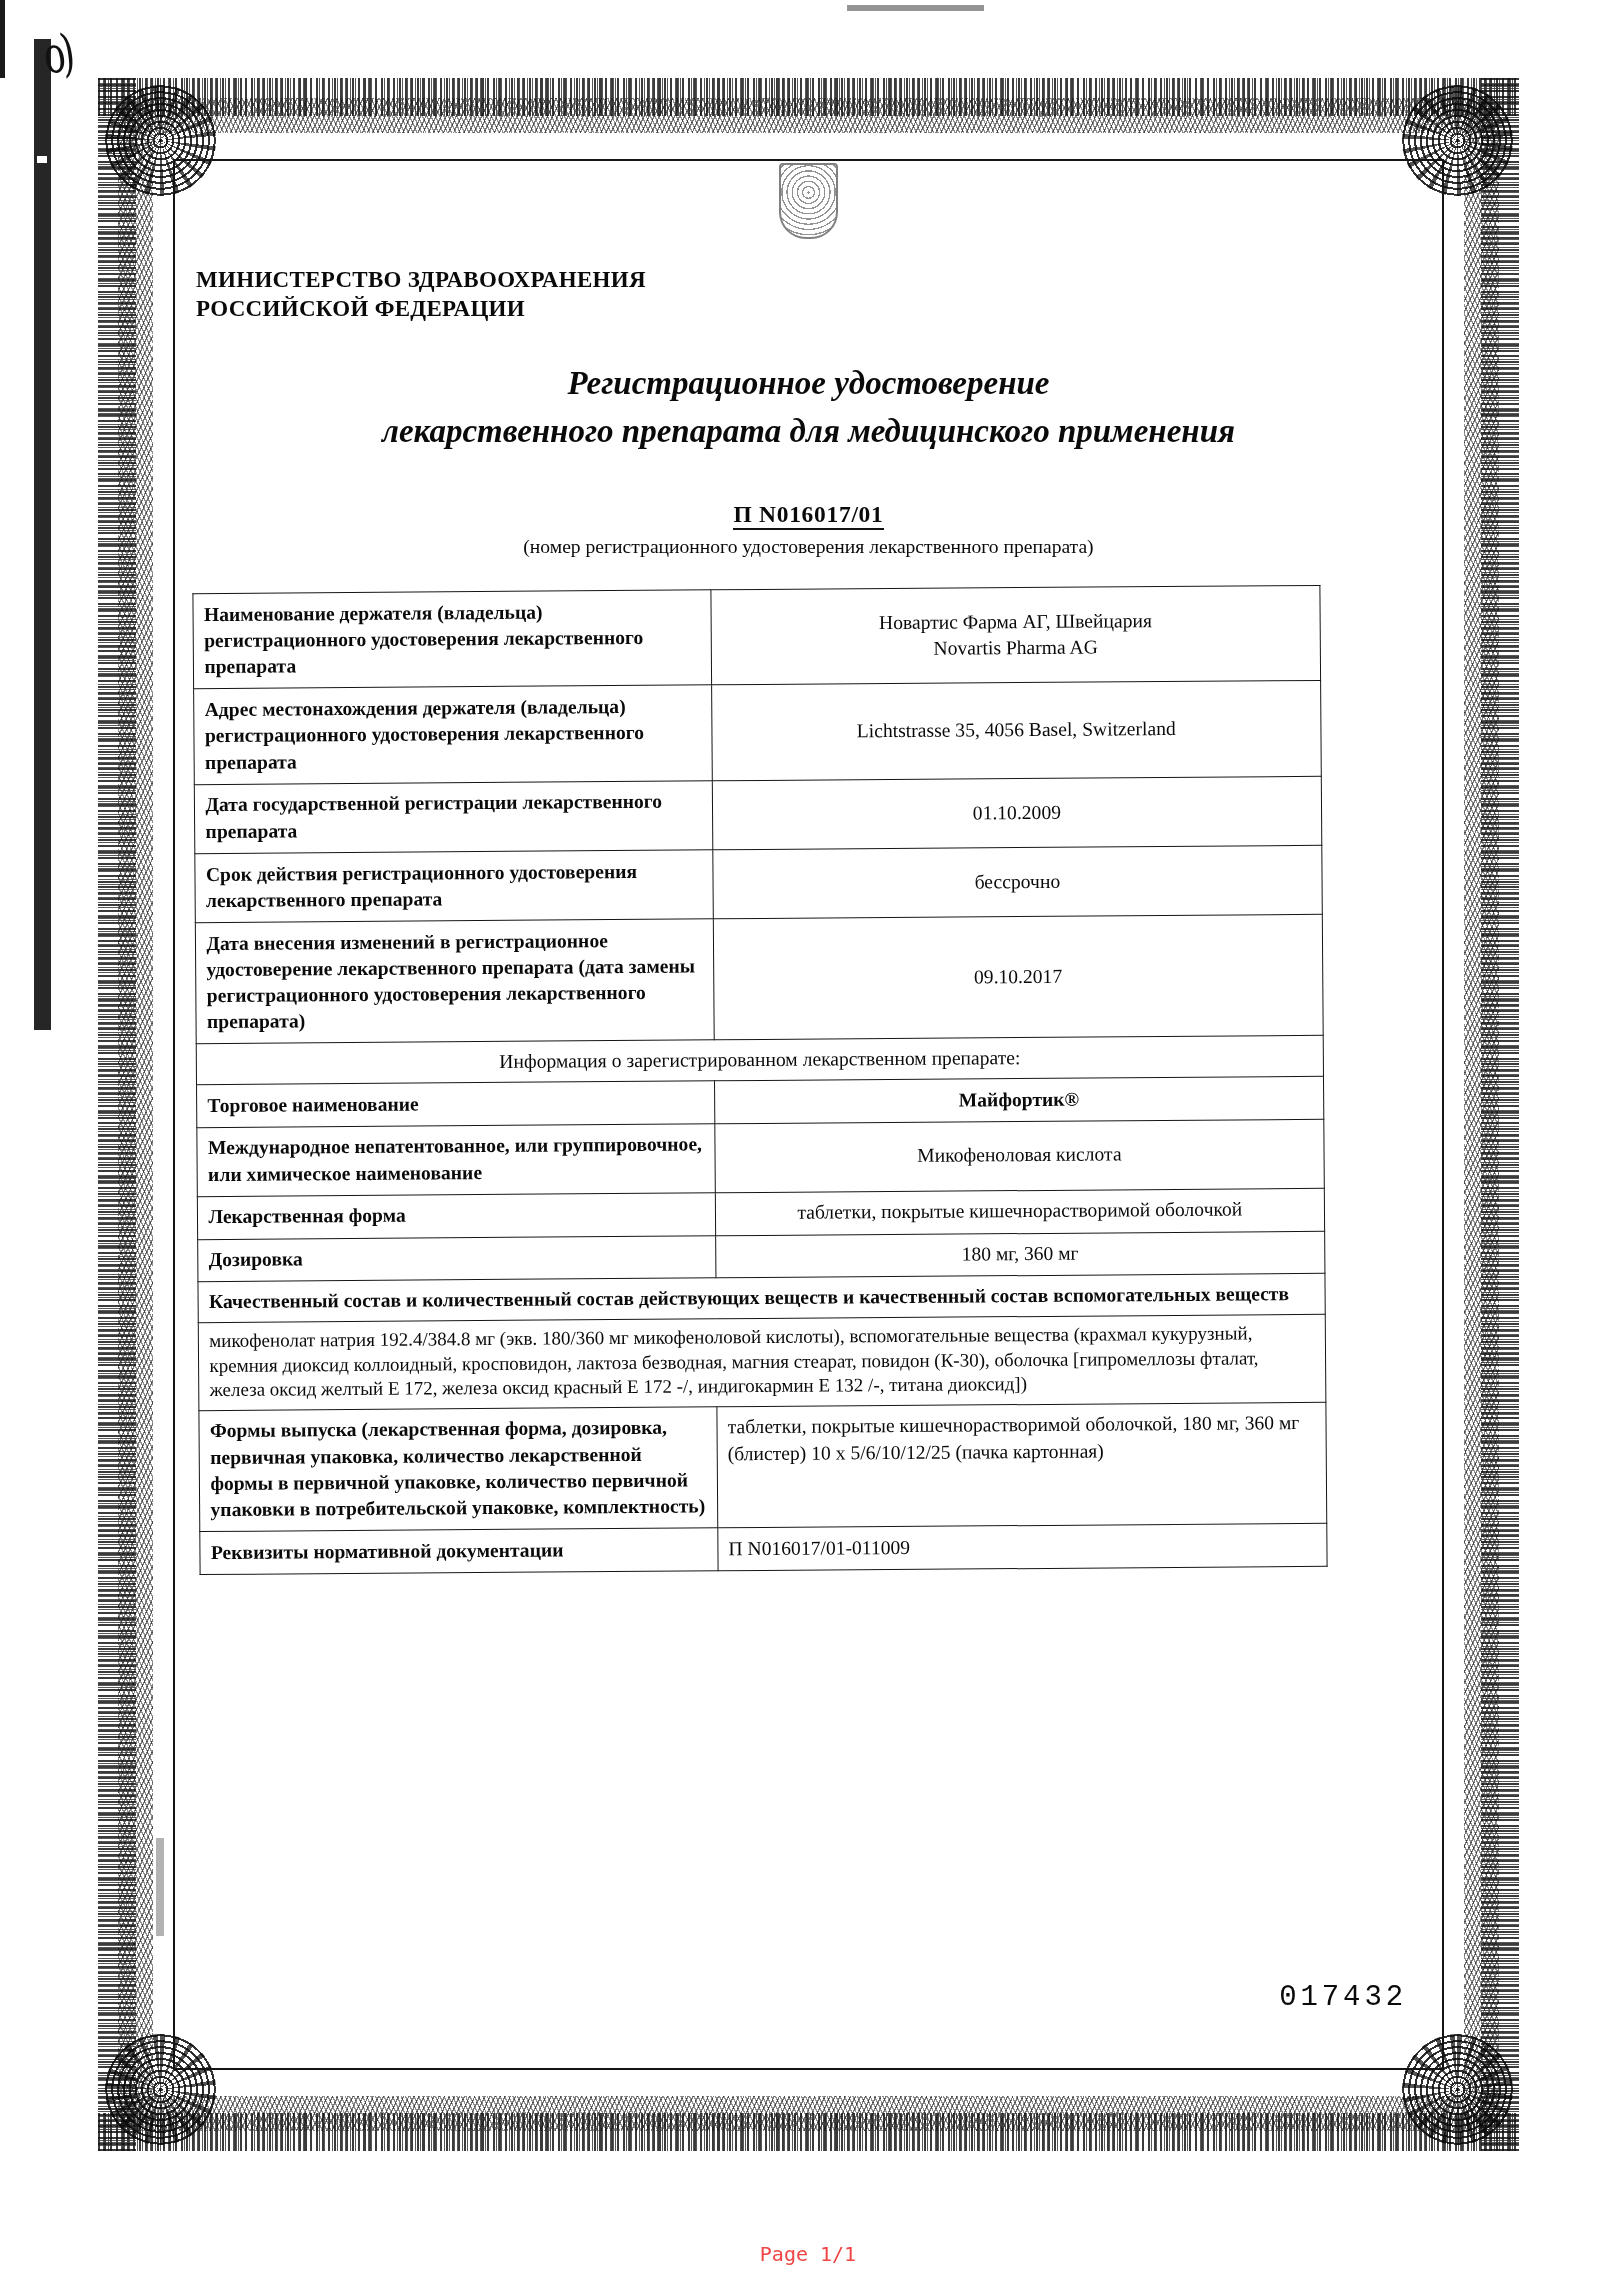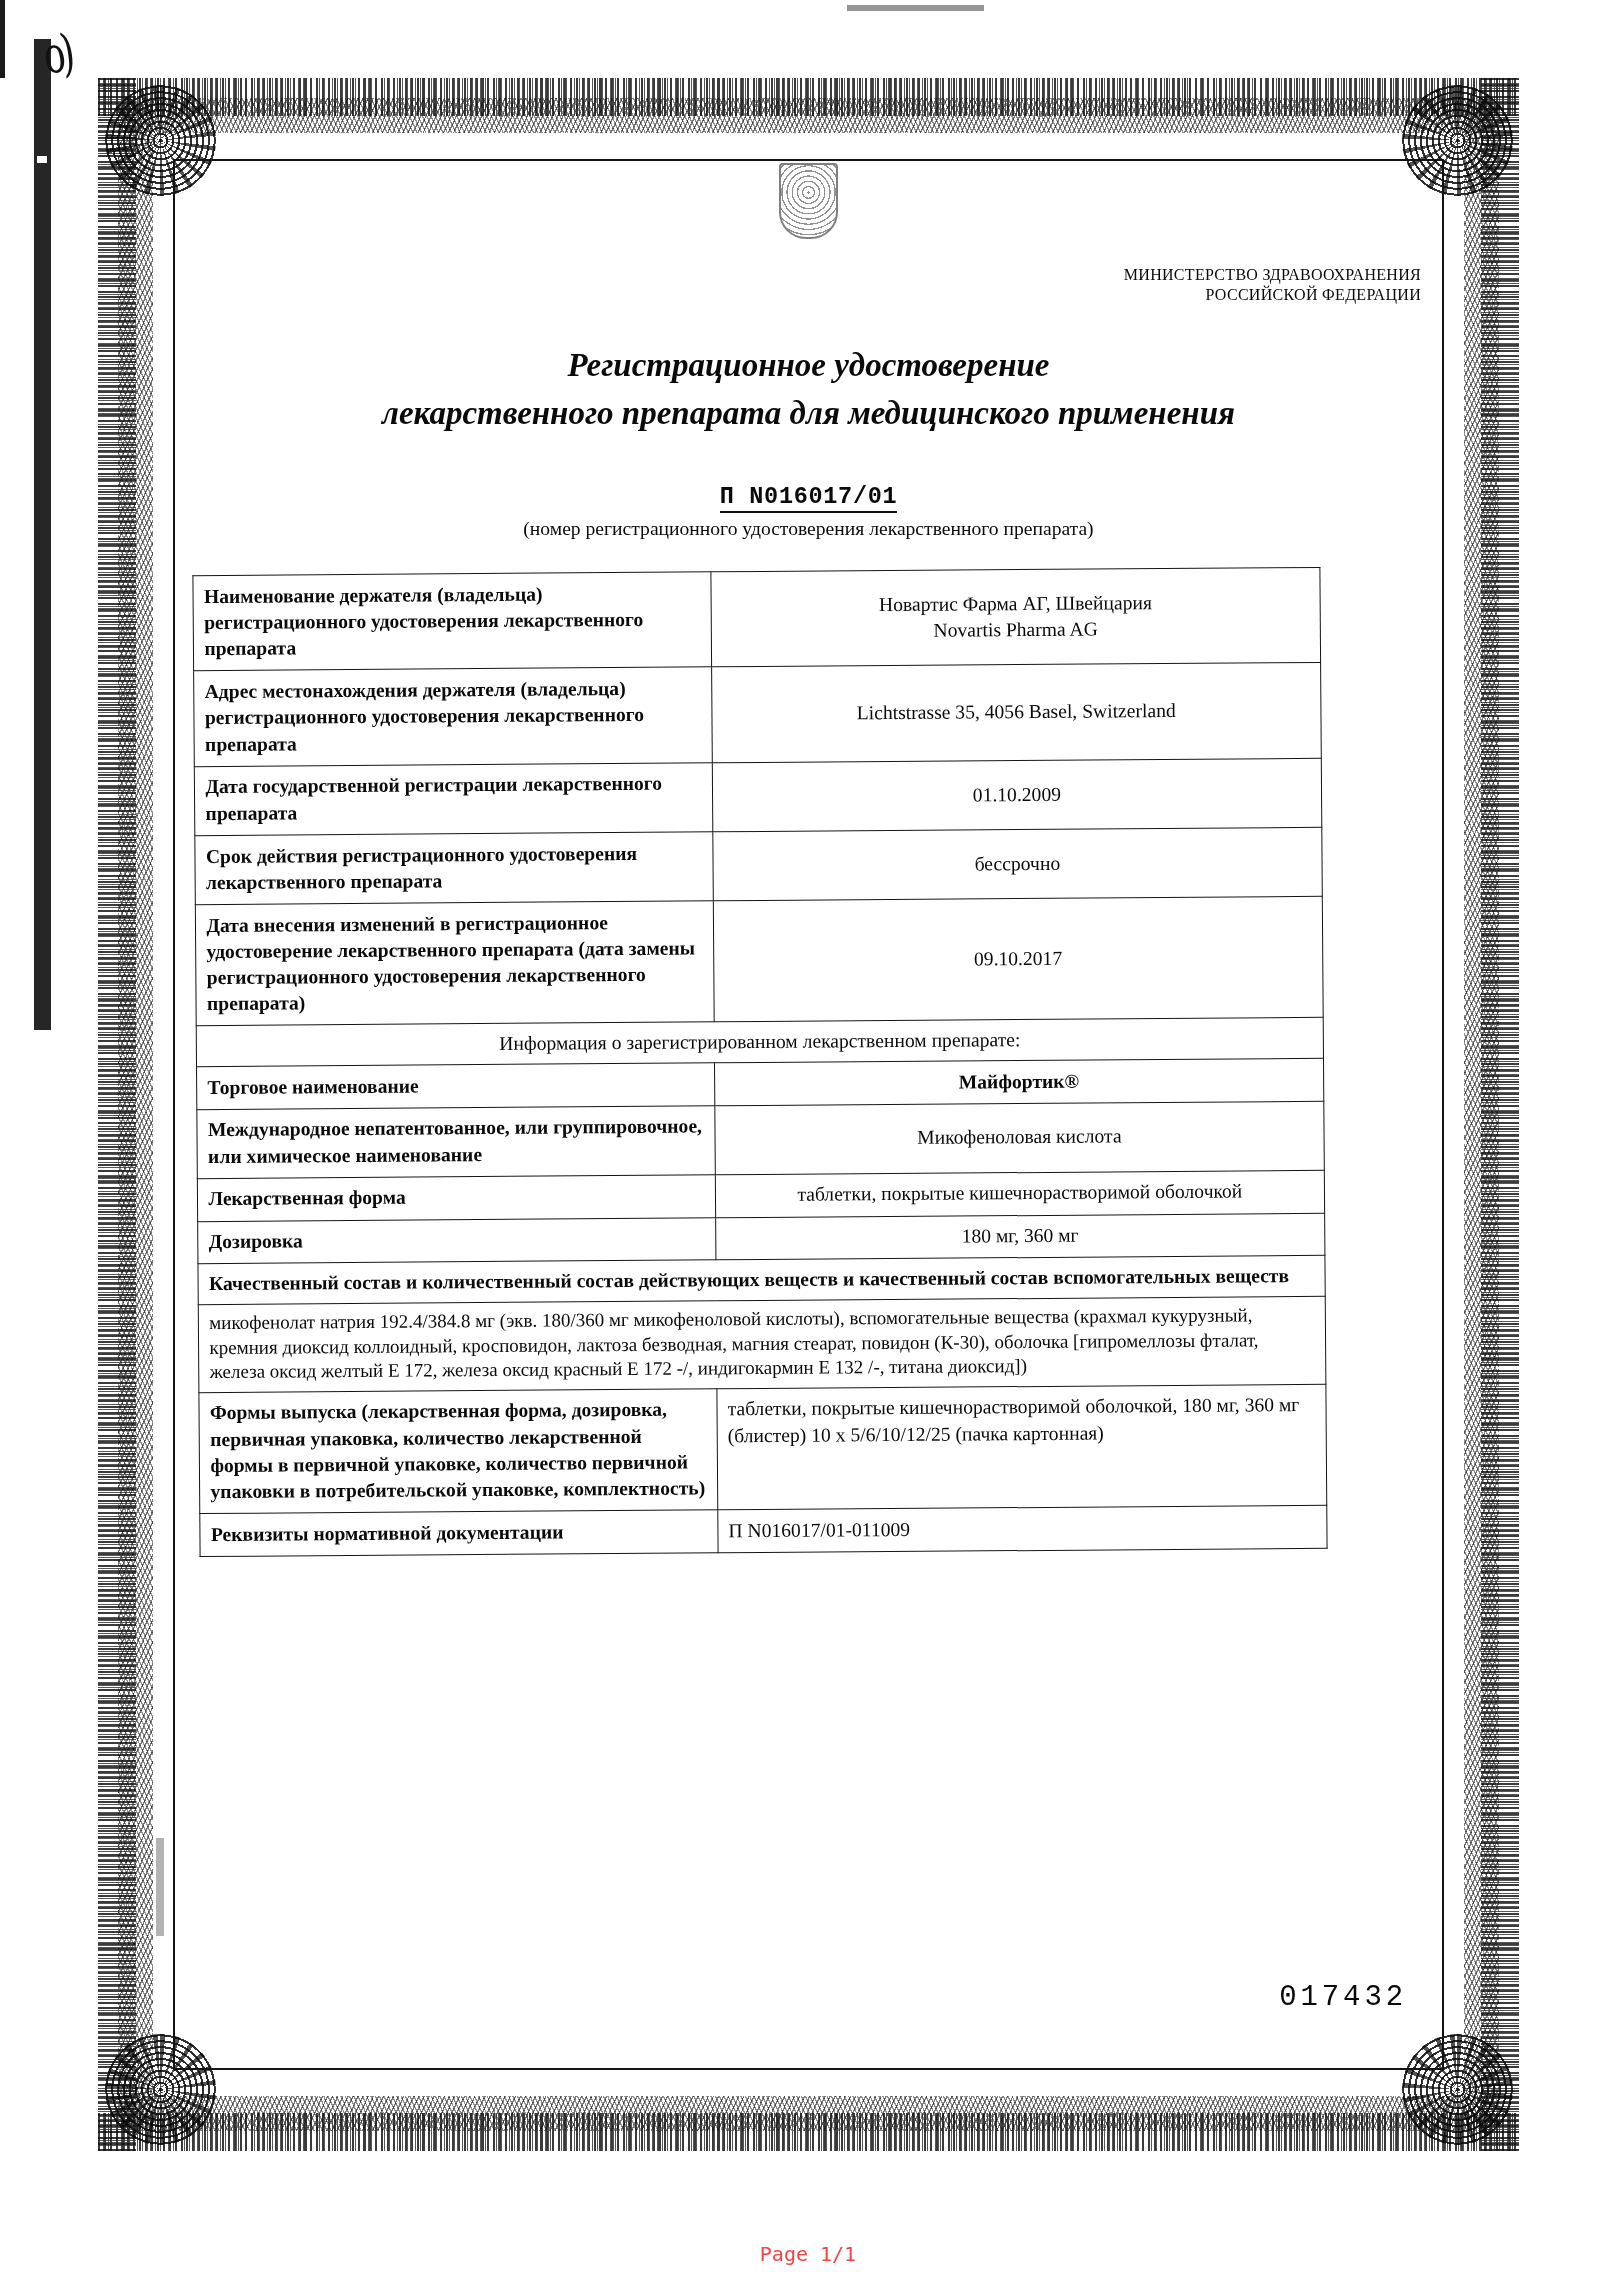--- a/index.html
+++ b/index.html
@@ -142,23 +142,23 @@
     position: absolute; inset: 0;
     border: 2px solid #1a1a1a;
     border-radius: 3.9px 3.9px 27px 27px;
     background:
       repeating-radial-gradient(circle at 50% 38%,
         rgba(10,10,10,.8) 0px, rgba(10,10,10,.8) 1.3px,
         transparent 1.3px, transparent 5.2px);
   }
 
   #ministry {
-    text-align: right;
-    font-weight: normal;
-    font-size: 16px;
+    text-align: left;
+    font-weight: bold;
+    font-size: 23px;
     line-height: 1.28;
     letter-spacing: 0.3px;
     margin-bottom: 38px;
   }
 
   #doc-title {
     text-align: center;
     font-weight: bold;
     line-height: 1.3;
     font-style: italic;
@@ -169,21 +169,20 @@
   #reg-number-wrap {
     text-align: center;
     margin-top: 48px;
   }
   #reg-number {
     font-size: 23.5px;
     font-weight: bold;
     border-bottom: 2px solid #111;
     padding-bottom: 1.3px;
     letter-spacing: 0.7px;
-    font-family: Liberation Mono, monospace;
   }
   #reg-caption {
     font-size: 19.6px;
     margin-top: 7.8px;
   }
 
   
   #reg-table {
     margin-top: 31px;
     width: 1128px;

